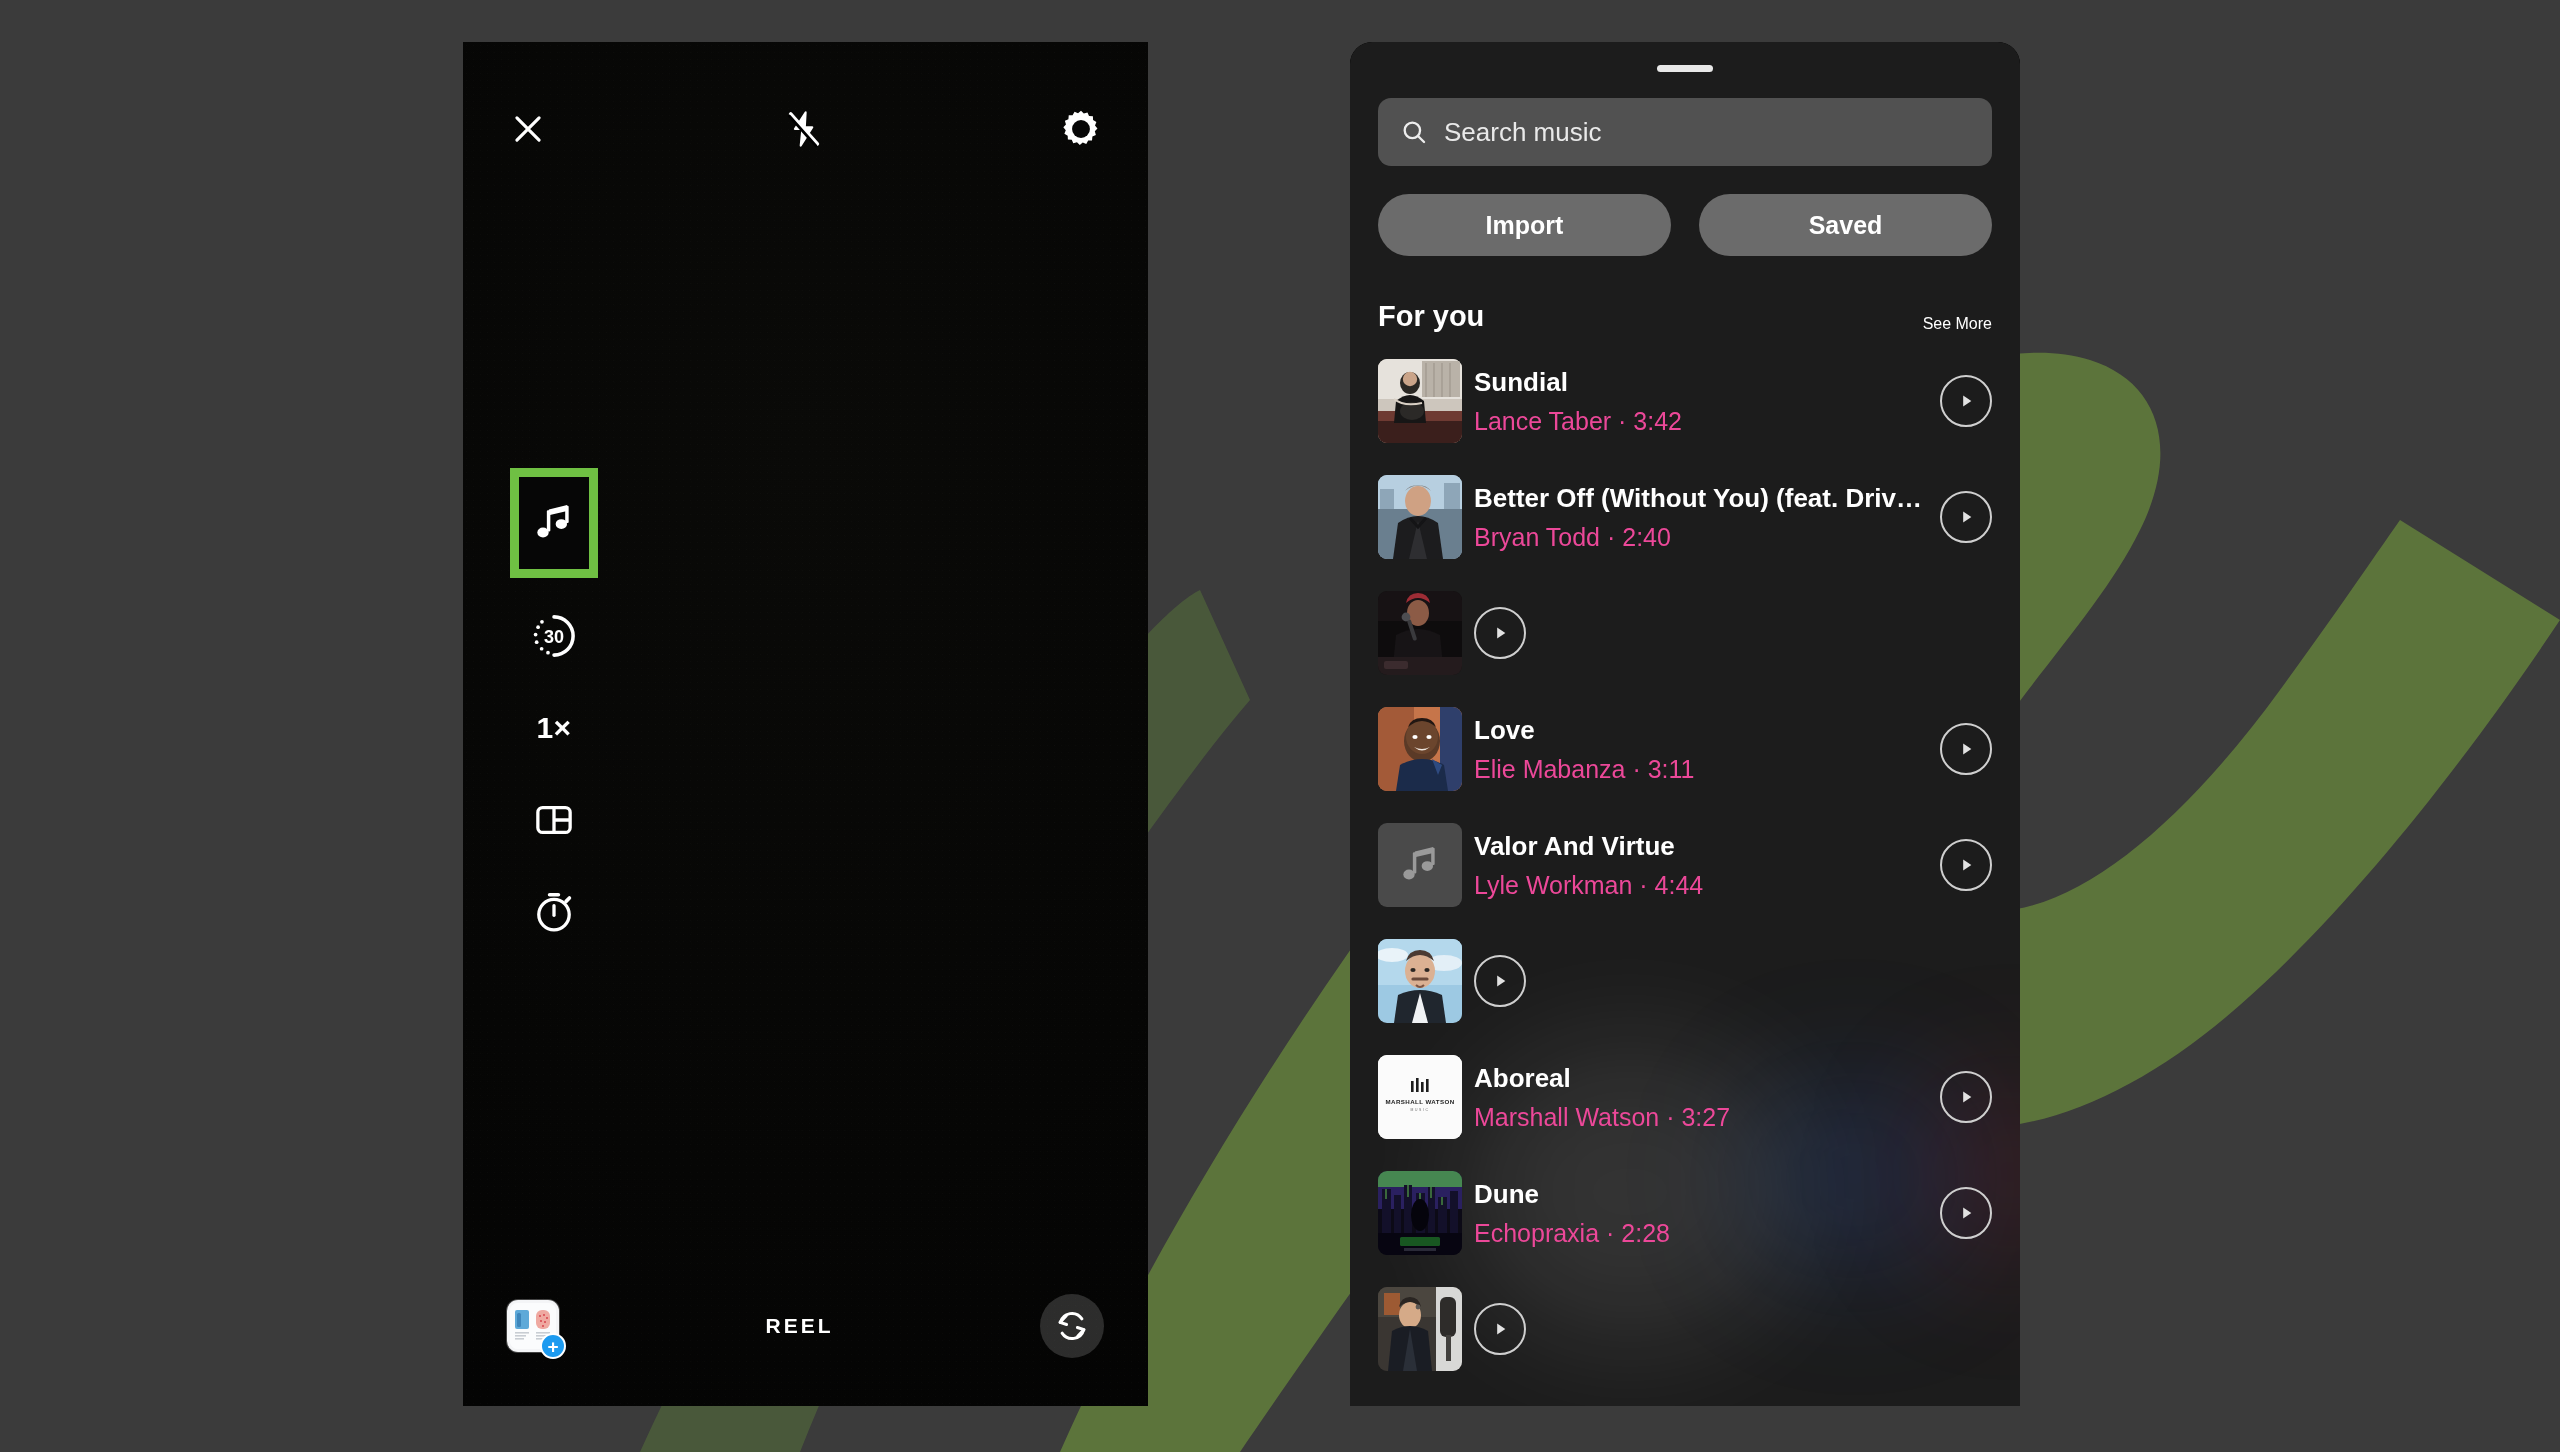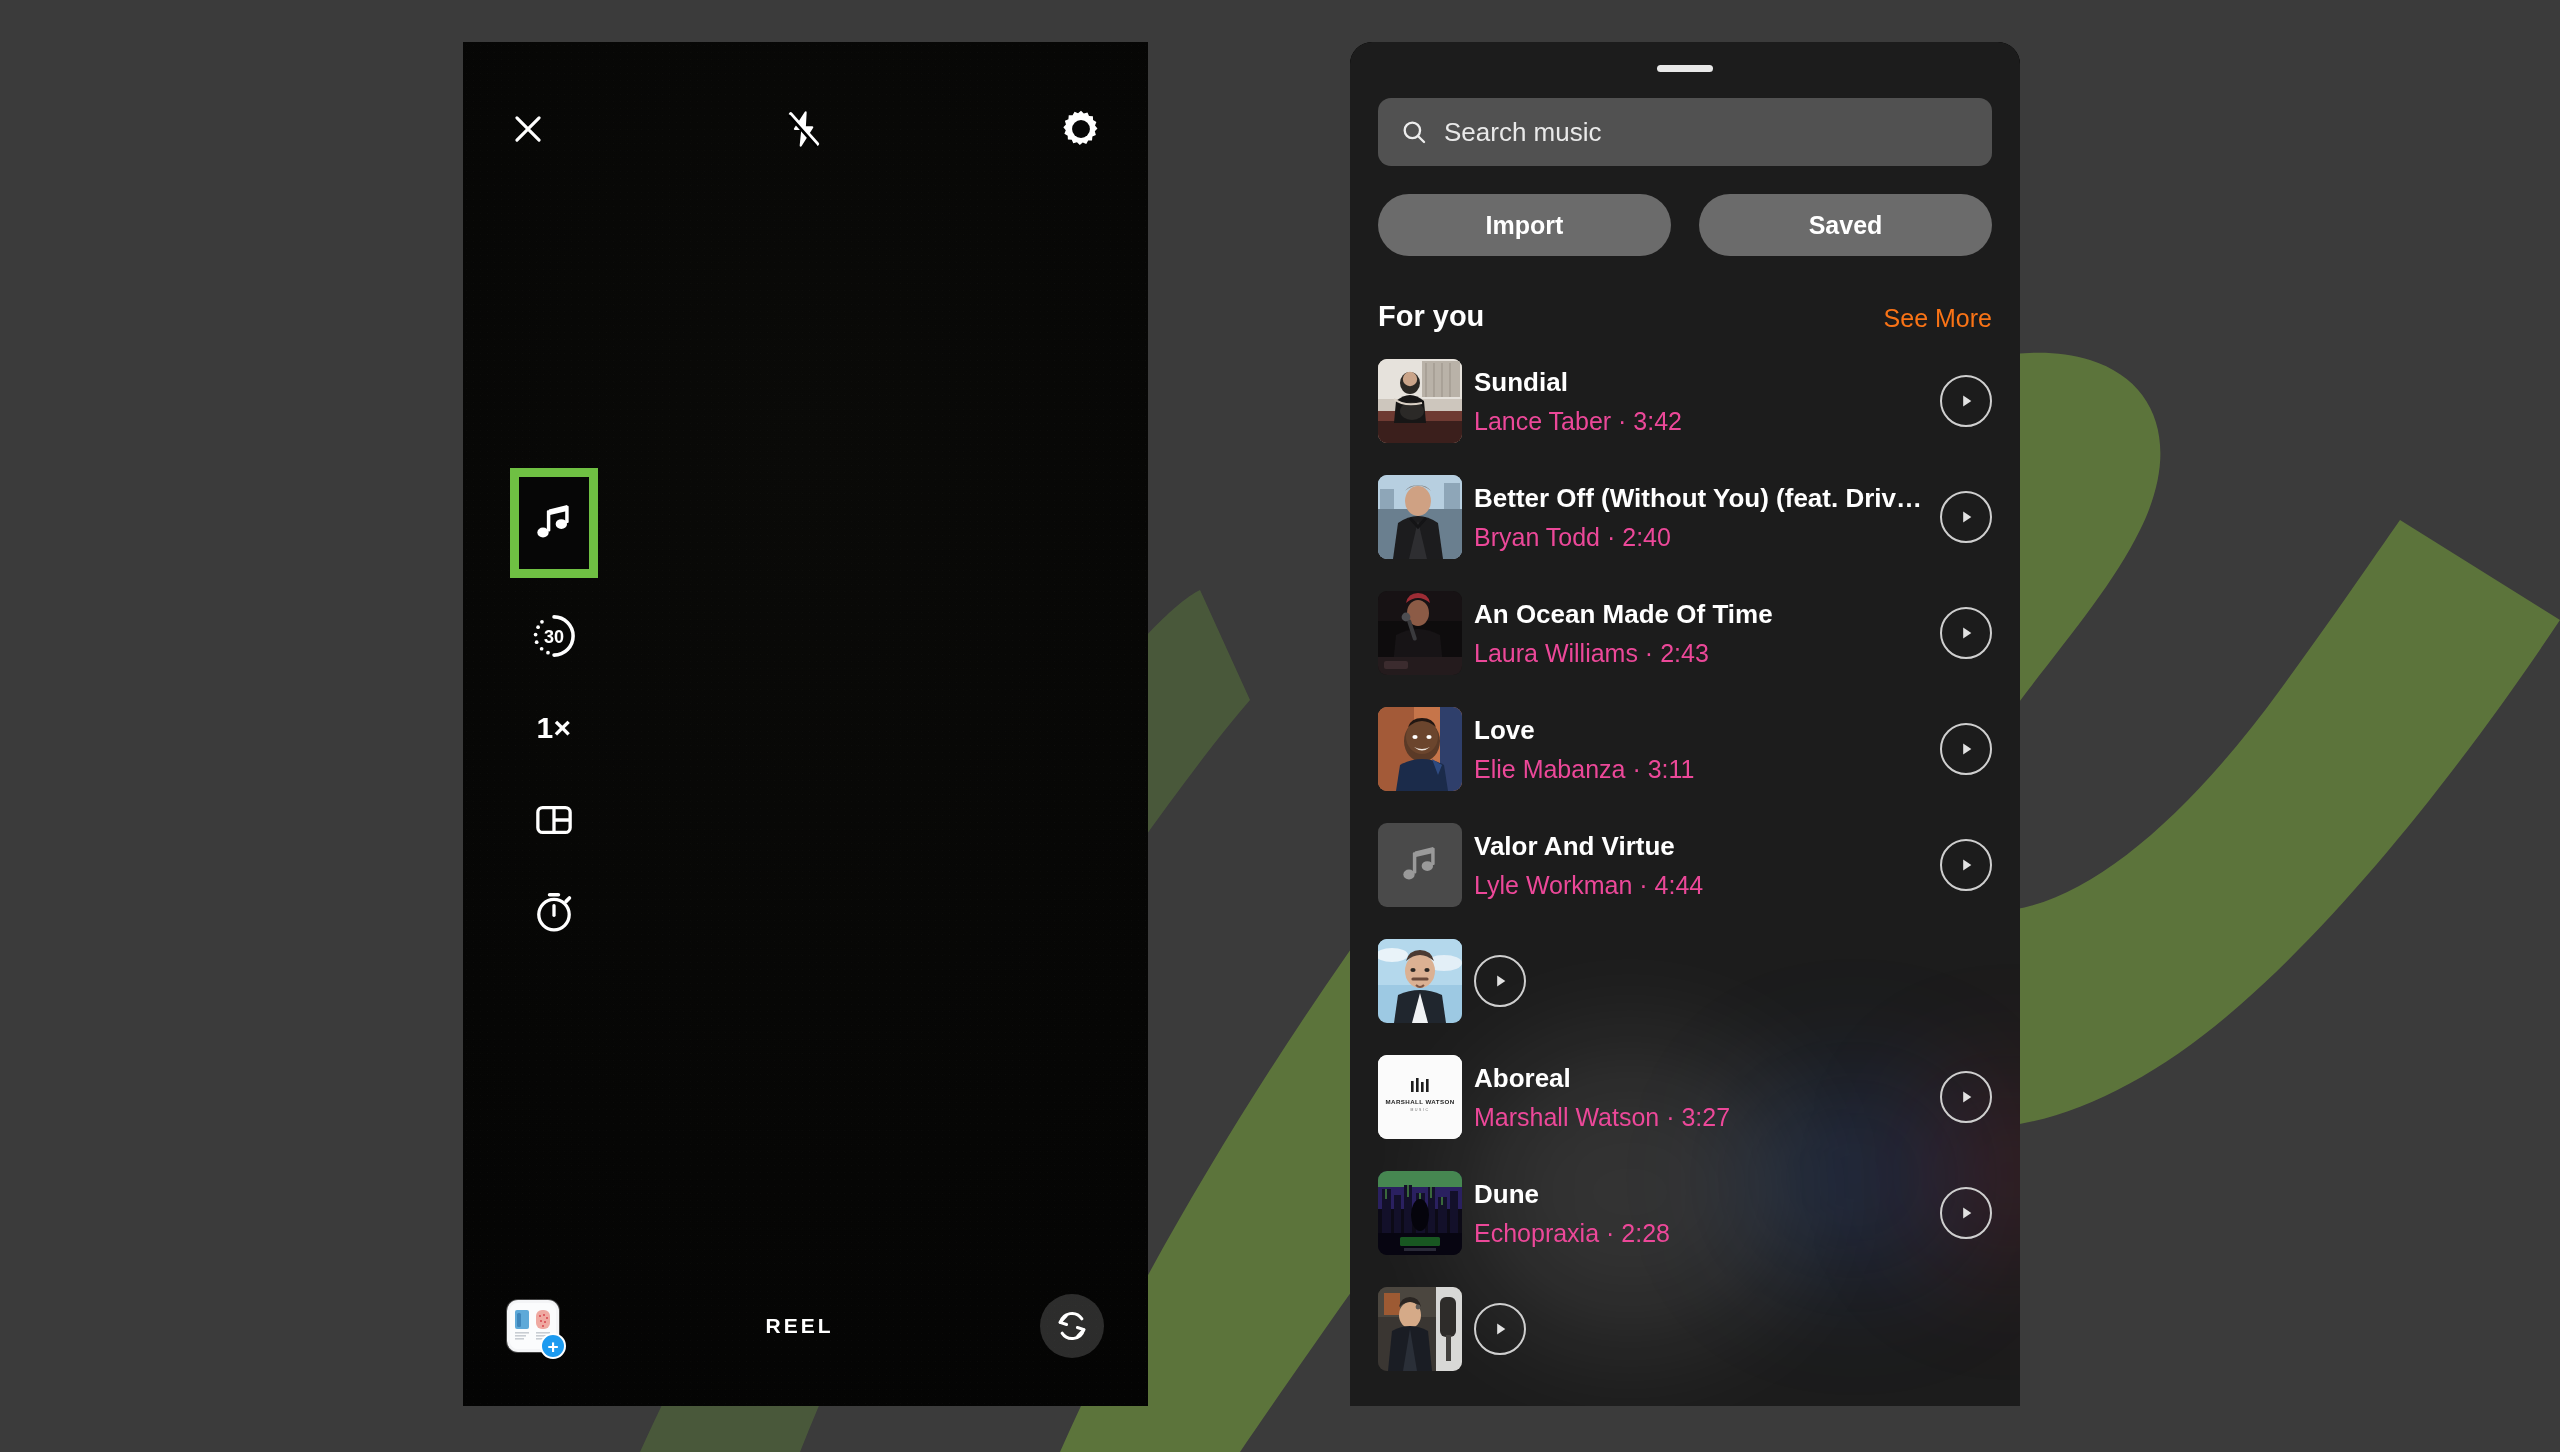--- a/index.html
+++ b/index.html
@@ -119,21 +119,21 @@
     flex: 1; height: 62px; border-radius: 31px; background: #6b6b6b;
     display: flex; align-items: center; justify-content: center;
     color: #fff; font-size: 25px; font-weight: 700; cursor: pointer;
   }
 
   .section-head {
     display: flex; align-items: flex-end; justify-content: space-between;
     margin: 44px 28px 10px; flex: none; position: relative;
   }
   .section-title { color: #fff; font-size: 29px; font-weight: 700; }
-  .see-more { color: #f97316; font-size: 25px; cursor: pointer; }
+  .see-more { color: #ffffff; font-size: 16px; cursor: pointer; }
 
   .track-list { position: relative; flex: 1; overflow: hidden; padding: 0 28px; }
   .track {
     display: flex; align-items: center; gap: 12px;
     height: 116px; cursor: pointer; position: relative;
   }
   .cover {
     width: 84px; height: 84px; border-radius: 9px; flex: none;
     overflow: hidden; position: relative; background: #2b2b2b;
   }
@@ -376,24 +376,20 @@
       <rect width="84" height="84" fill="#0e0c0d"></rect>
       <rect x="0" y="0" width="84" height="30" fill="#171214"></rect>
       <ellipse cx="40" cy="22" rx="11" ry="13" fill="#8c5b46"></ellipse>
       <path d="M28 12 q12 -10 24 0 q-2 -10 -12 -10 q-10 0 -12 10z" fill="#9e2c35"></path>
       <path d="M18 44 q22 -12 44 0 l4 40 h-52z" fill="#171416"></path>
       <rect x="32" y="28" width="4" height="22" rx="2" fill="#3a3a3d" transform="rotate(-18 34 39)"></rect>
       <circle cx="28" cy="26" r="4.4" fill="#4d4d51"></circle>
       <rect x="0" y="66" width="84" height="18" fill="#241b1d"></rect>
       <rect x="6" y="70" width="24" height="8" rx="2" fill="#3b2b2e"></rect>
     </svg></div>
-    <div class="meta">
-      <div class="t-title">An Ocean Made Of Time</div>
-      <div class="t-sub">Laura Williams · 2:43</div>
-    </div>
     <div class="play-btn">
       <svg width="20" height="20" viewBox="0 0 24 24" fill="#e2e2e2">
         <path d="M8.6 5.4 L18.4 12 L8.6 18.6 Z"></path>
       </svg>
     </div>
   </div>
   <div class="track">
     <div class="cover"><svg viewBox="0 0 84 84" width="84" height="84">
       <rect width="84" height="84" fill="#c6754a"></rect>
       <rect x="0" y="0" width="36" height="84" fill="#a35a38"></rect>

